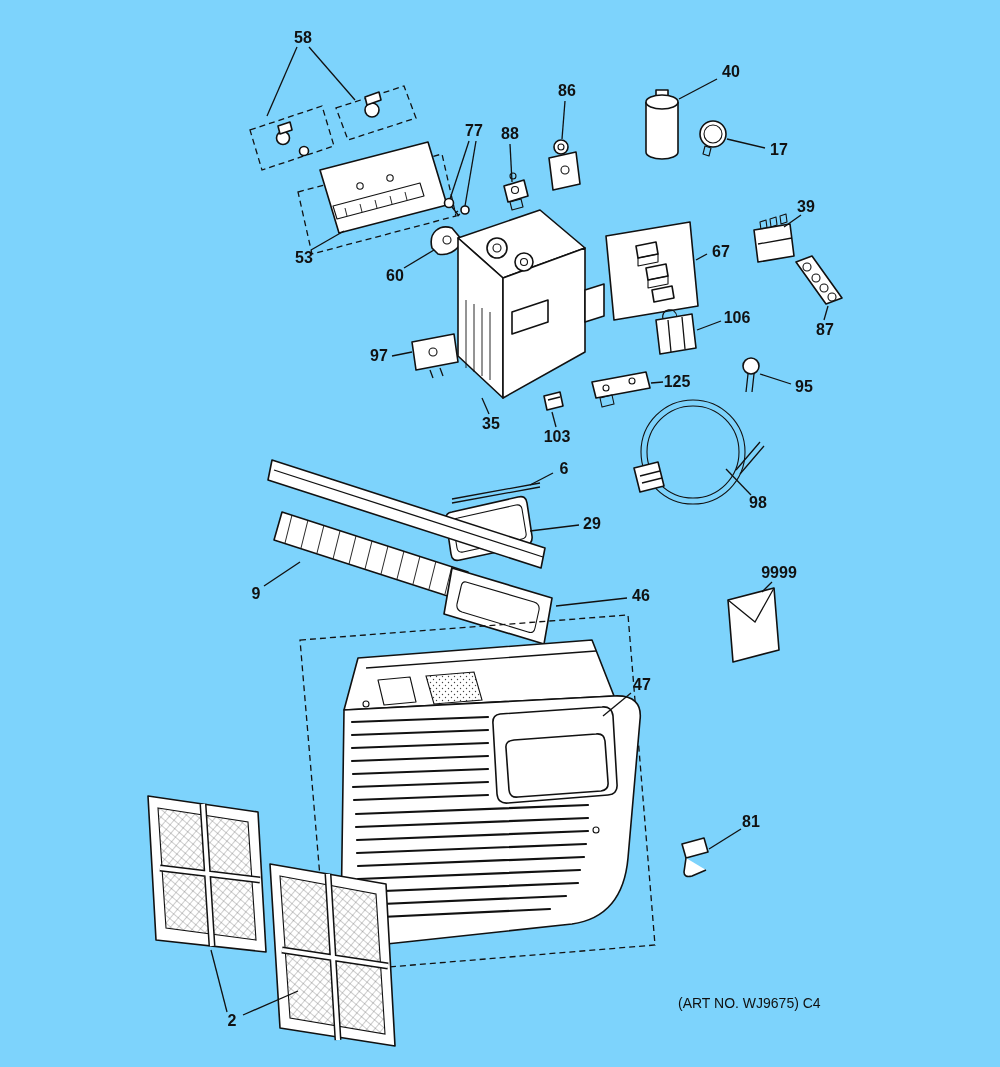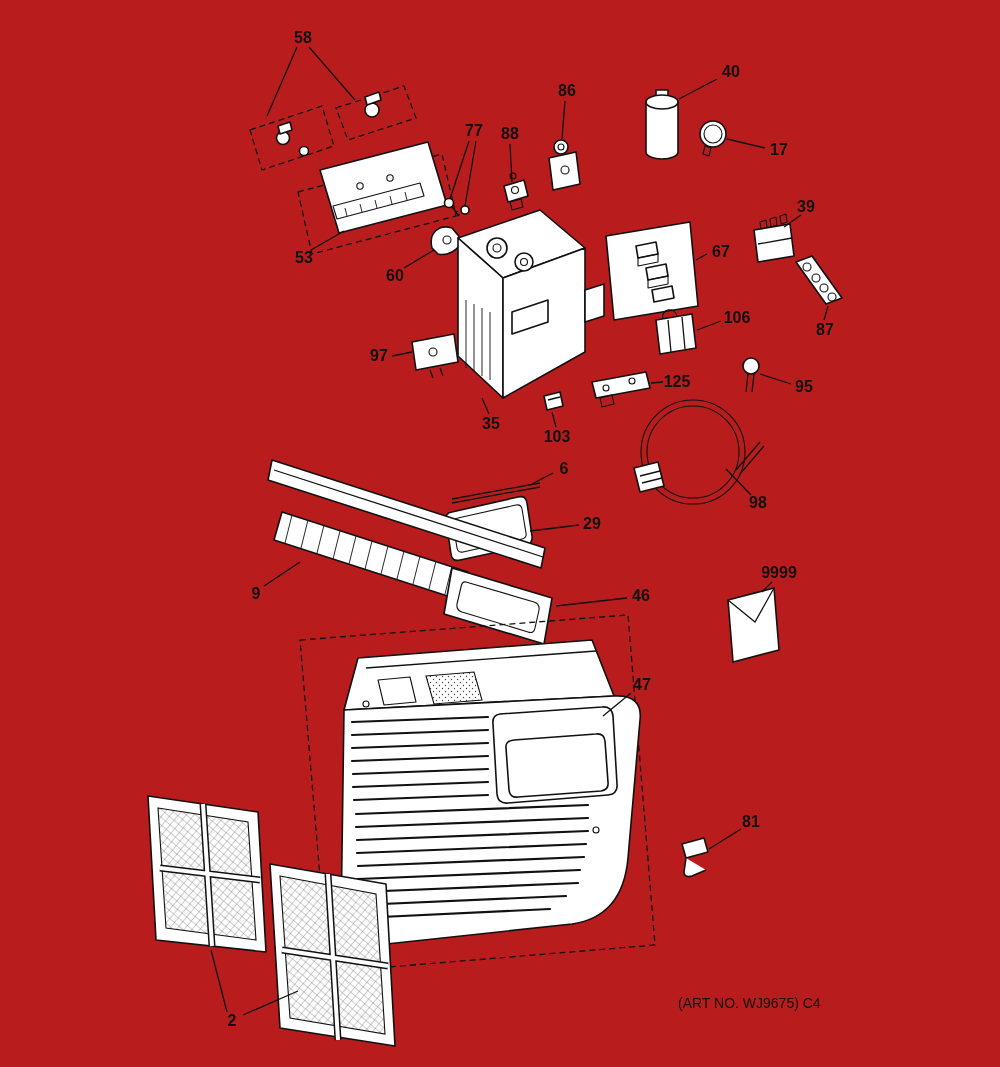--- a/index.html
+++ b/index.html
@@ -1,16 +1,16 @@
 <!DOCTYPE html>
 <html><head>
 <meta charset="utf-8">
 <style>
   html,body{margin:0;padding:0;background:#ffffff;}
-  .diagram-wrap{position:relative;width:1000px;height:1067px;background:#b91c1c;overflow:hidden;
+  .diagram-wrap{position:relative;width:1000px;height:1067px;background:#7dd3fc;overflow:hidden;
     font-family:"Liberation Sans",sans-serif;}
   svg{display:block;}
   .ln{stroke:#111;stroke-width:1.3;fill:none;}
   .pt{stroke:#111;stroke-width:1.6;fill:#fff;stroke-linejoin:round;}
   .ptn{stroke:#111;stroke-width:1.1;fill:none;stroke-linejoin:round;}
   .dash{stroke:#111;stroke-width:1.3;fill:none;stroke-dasharray:6 4;}
   .louver{stroke:#111;stroke-width:2.2;fill:none;stroke-linecap:round;}
   .hatch{stroke:#111;stroke-width:0.9;fill:none;}
   .divider-b{stroke:#111;stroke-width:7;fill:none;}
   .divider-w{stroke:#fff;stroke-width:4;fill:none;}

